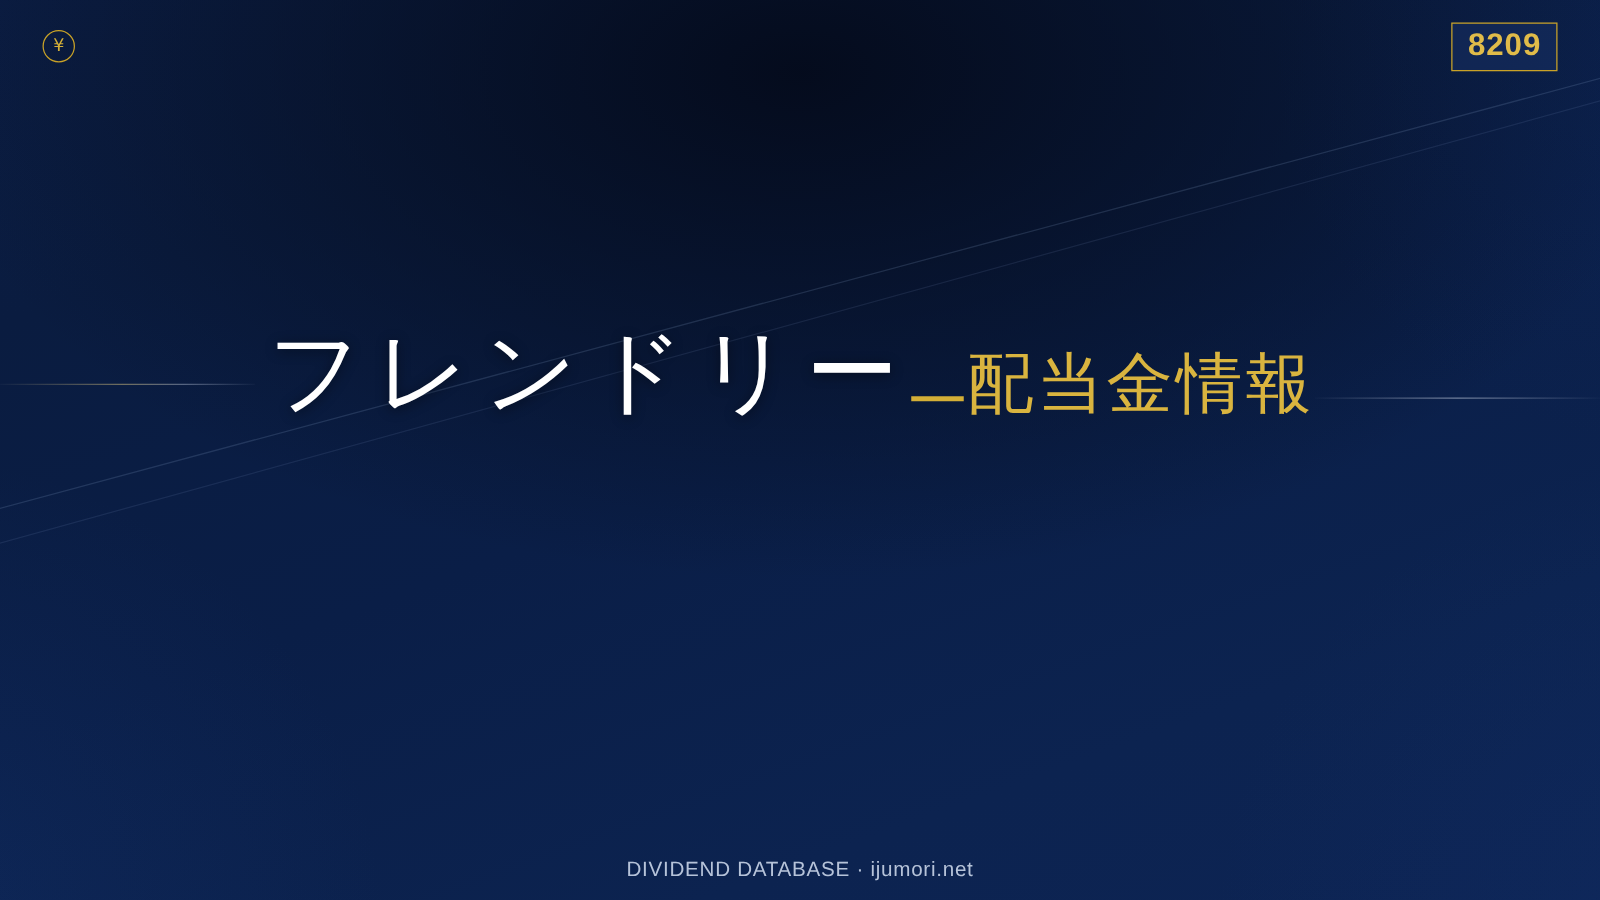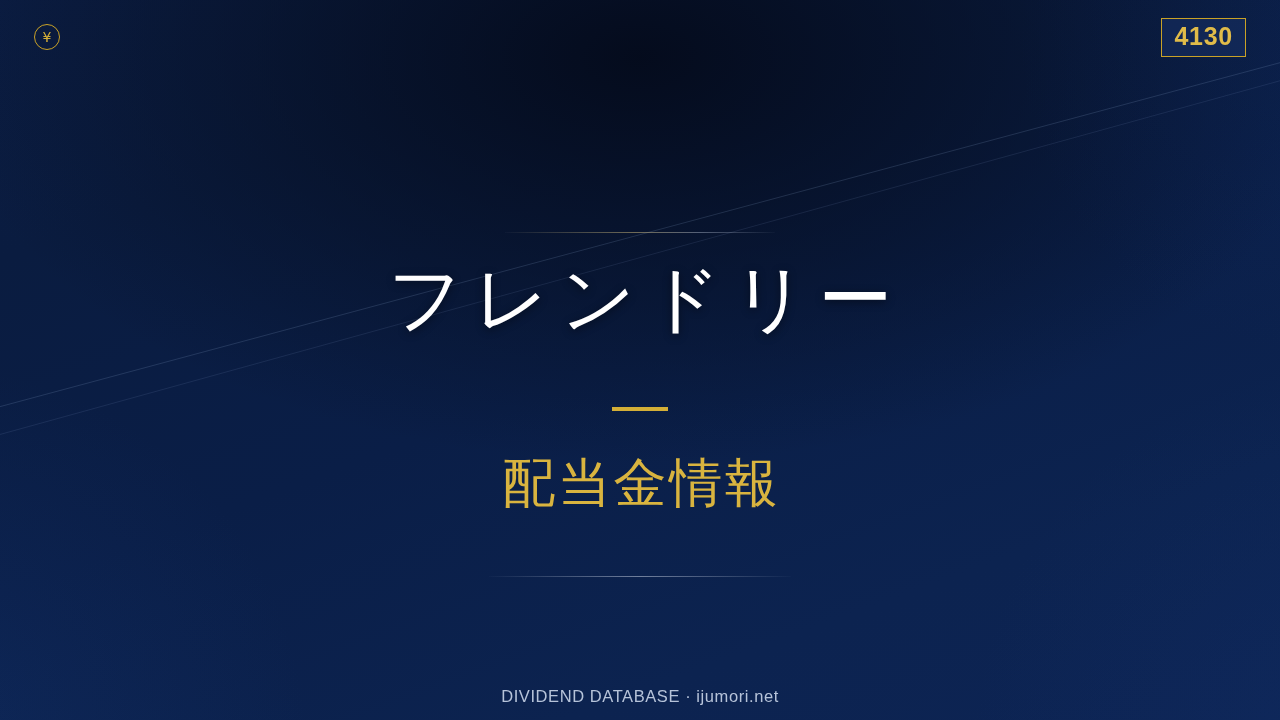--- a/index.html
+++ b/index.html
@@ -100,21 +100,21 @@
     font-family: "Liberation Sans", sans-serif;
   }
 
   
   .center {
     position: absolute;
     left: 0;
     right: 0;
     top: 232px;
     display: flex;
-    flex-direction: column;
+    flex-direction: row;
     align-items: center;
   }
   .rule-top {
     width: 270px;
     height: 1px;
     background: linear-gradient(90deg,
         rgba(180, 190, 210, 0.03) 0%,
         rgba(196, 178, 120, 0.55) 48%,
         rgba(200, 210, 228, 0.40) 72%,
         rgba(180, 190, 210, 0.03) 100%);
@@ -185,21 +185,21 @@
       <line x1="-20" y1="440" x2="1290" y2="78" stroke="rgba(140,165,205,0.13)" stroke-width="1"></line>
     </svg>
   </div>
 
   <div class="header">
     <div class="brand">
       <span class="coin-icon">
         <span>¥</span>
       </span>
     </div>
-    <div class="code-badge">4130</div>
+    <div class="code-badge">8209</div>
   </div>
 
   <div class="center">
     <div class="rule-top"></div>
     <h1 class="main-title">フレンドリー</h1>
     <div class="gold-divider"></div>
     <h2 class="sub-title">配当金情報</h2>
     <div class="rule-bottom"></div>
   </div>
 

